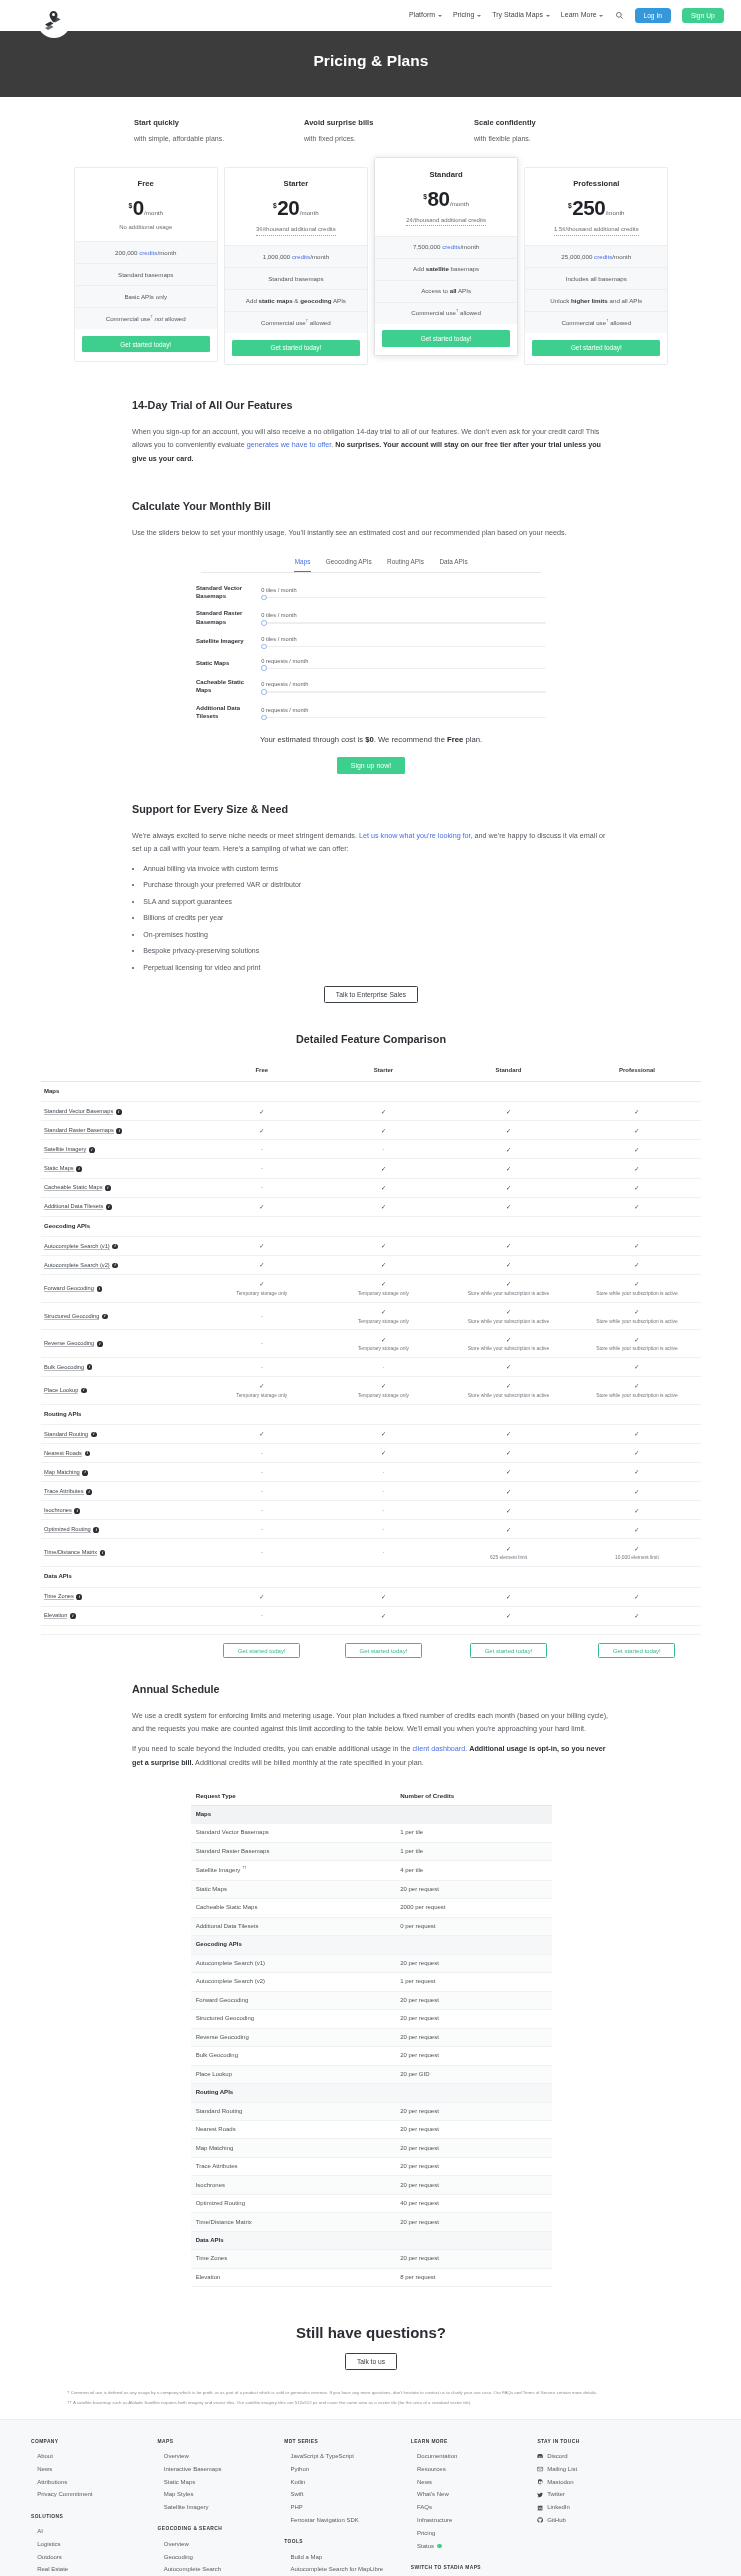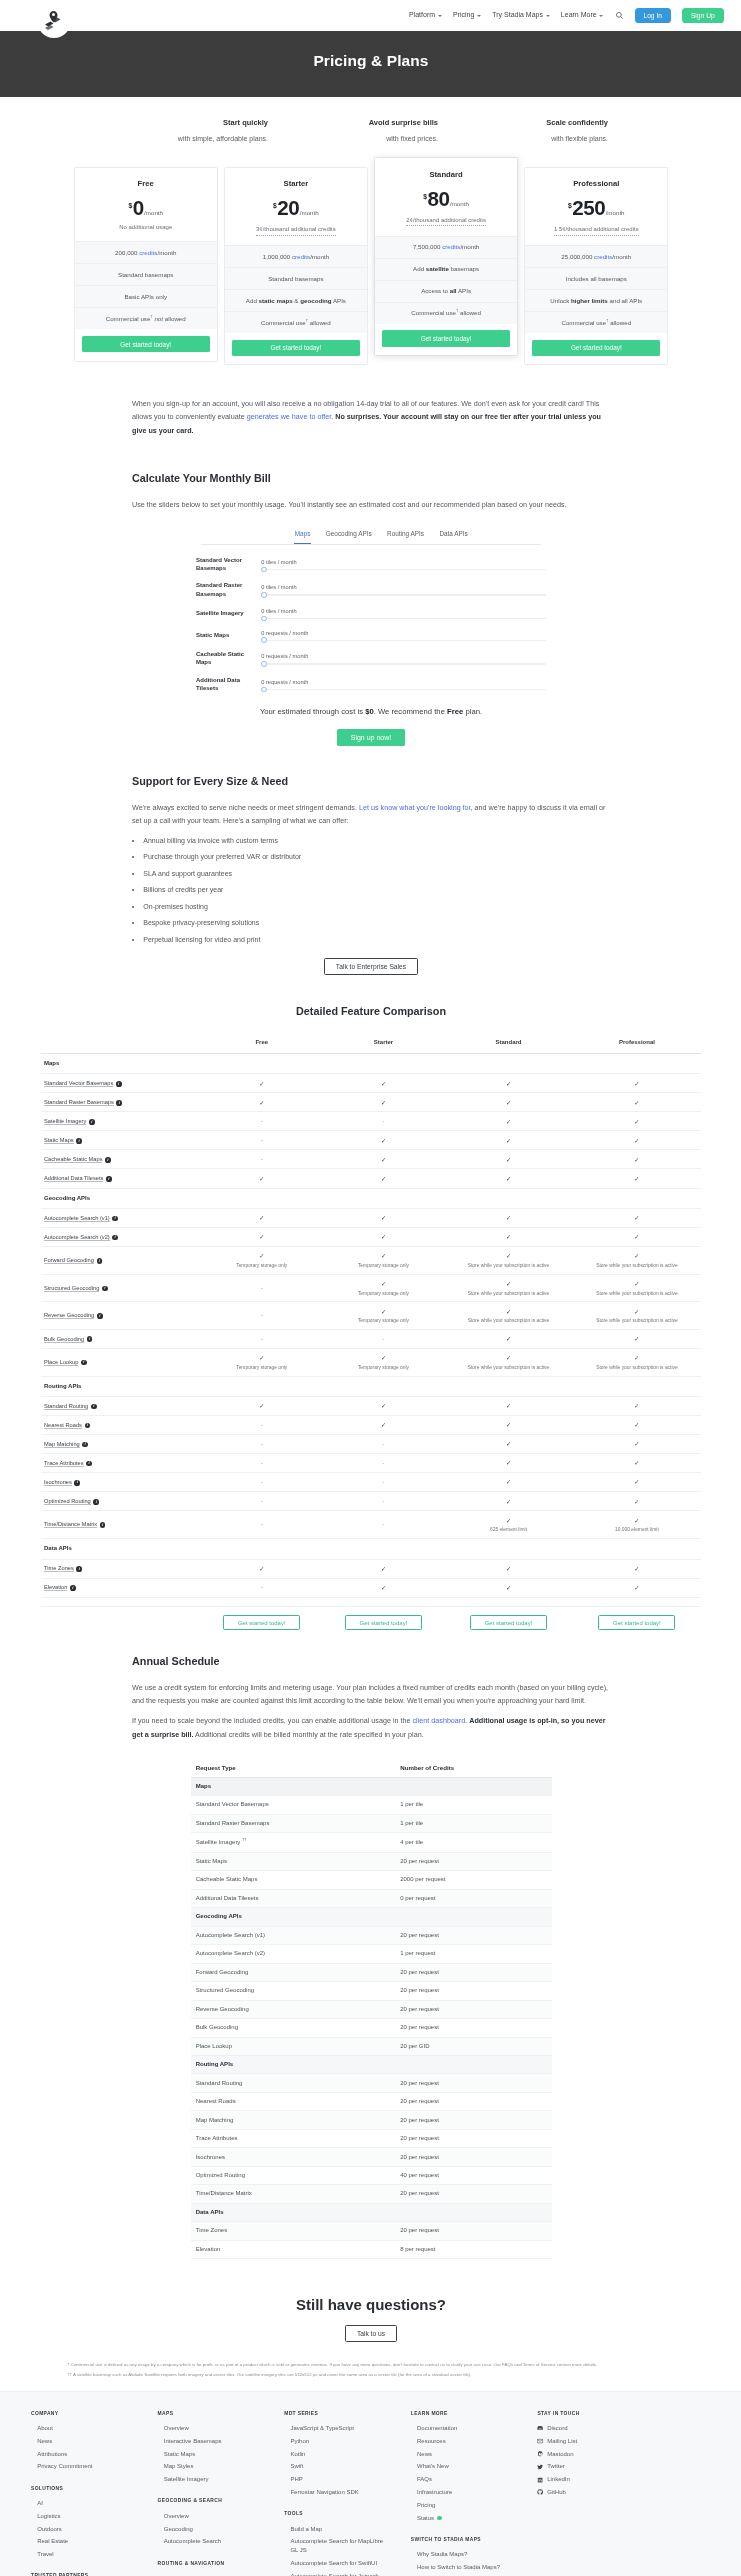--- a/index.html
+++ b/index.html
@@ -90,21 +90,21 @@
 
   
   .valueprops {
     display: flex;
     justify-content: center;
     gap: 36px;
     padding: 19.6px 0 15.5px;
     max-width: 567px;
     margin: 0 auto;
   }
-  .vp { text-align: right; width: 134px; }
+  .vp { text-align: left; width: 134px; }
   .vp-title { font-weight: 700; font-size: 7.5px; color: #2f3338; margin-bottom: 5.7px; }
   .vp-sub { font-size: 7px; color: #5b6066; }
 
   
   .plans {
     display: flex;
     justify-content: center;
     align-items: flex-start;
     gap: 6.2px;
     padding: 6.2px 0 18.5px;
@@ -510,20 +510,21 @@
         <div class="feat">Unlock <b>higher limits</b> and all APIs</div>
         <div class="feat">Commercial use<sup>†</sup> allowed</div>
       </div>
       <div class="plan-cta">
         <button class="cta-green">Get started today!</button>
       </div>
     </div>
   </div>
 
 <div class="section">
+  <h2 class="left">14-Day Trial of All Our Features</h2>
   <p>
     <span>When you sign-up for an account, you will also receive a no obligation 14-day trial to all of our features. We don't even ask for your credit card! This allows you to conveniently evaluate </span><a href="#">generates we have to offer</a><span>. </span><b>No surprises. Your account will stay on our free tier after your trial unless you give us your card.</b>
   </p>
 </div>
 
 <div class="section">
   <h2 class="left">Calculate Your Monthly Bill</h2>
   <p>Use the sliders below to set your monthly usage. You'll instantly see an estimated cost and our recommended plan based on your needs.</p>
 
   <div class="calc-tabs" id="calc-tabs">

